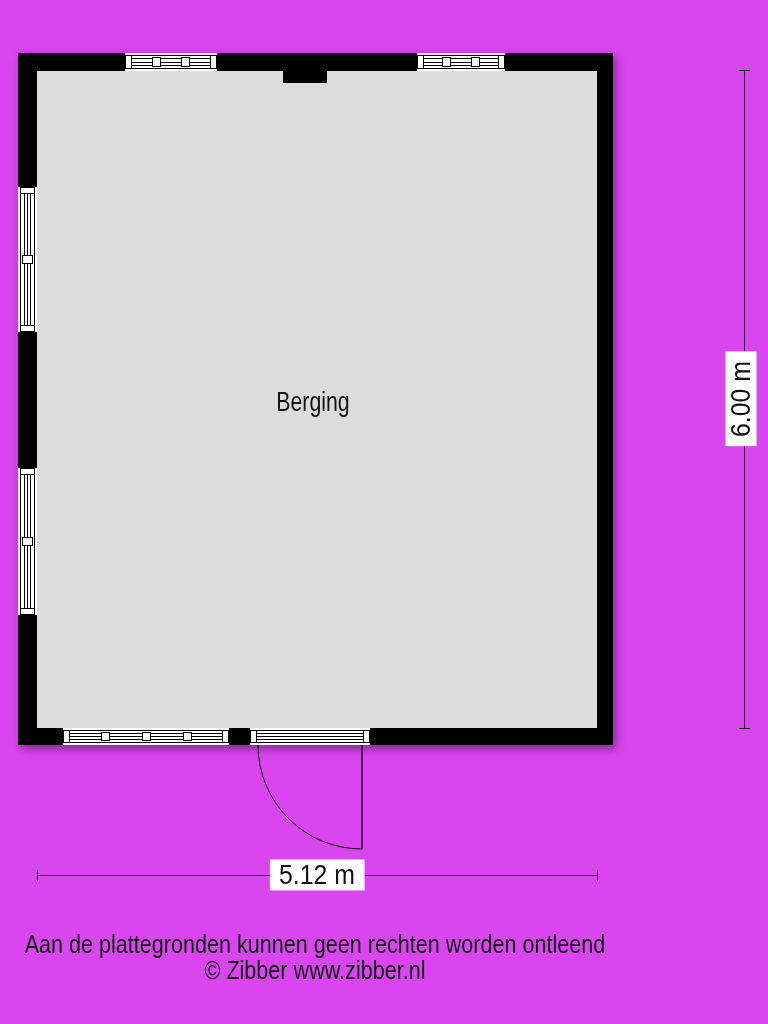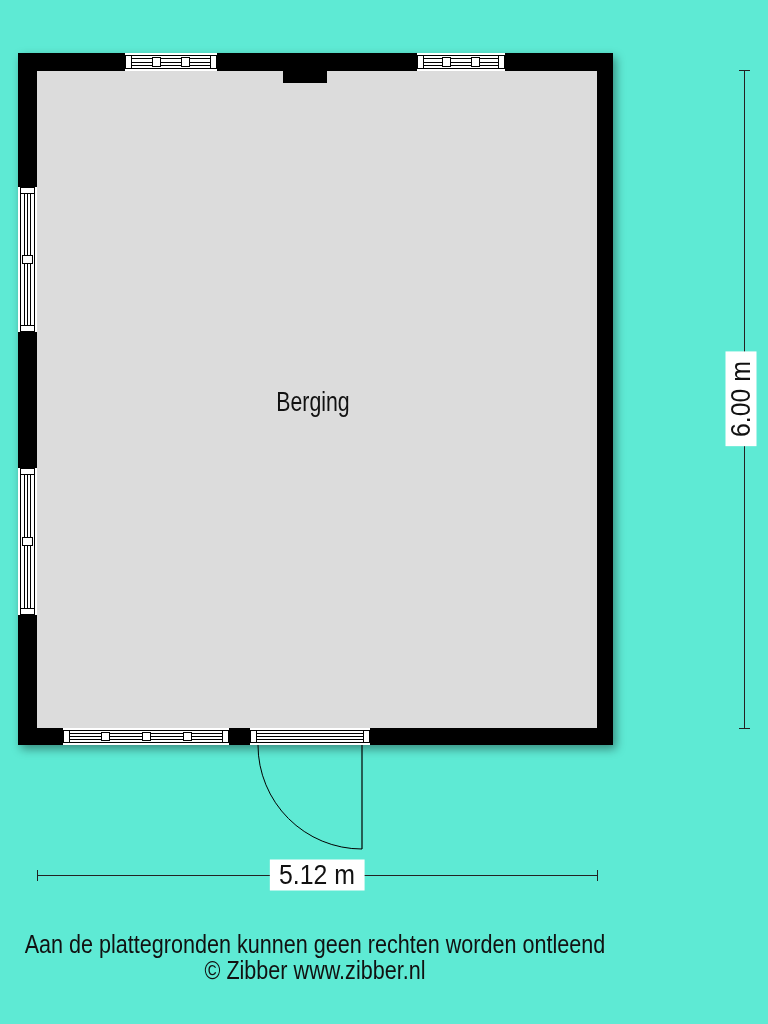--- a/index.html
+++ b/index.html
@@ -1,18 +1,18 @@
 <!DOCTYPE html>
 <html><head>
 <meta charset="utf-8">
 <style>
   html,body { margin:0; padding:0; }
   body { font-family: "Liberation Sans", sans-serif; background:#fff; }
   .canvas {
-    position:relative; width:768px; height:1024px; background:#5eead4;
+    position:relative; width:768px; height:1024px; background:#d946ef;
     overflow:hidden;
   }
 
   
   .room {
     position:absolute; left:18px; top:53px; width:595px; height:692px;
     box-sizing:border-box; background:#dcdcdc;
     border-style:solid; border-color:#000;
     border-width:18px 16px 17px 19px;
     box-shadow:3px 4px 9px rgba(0,0,0,0.40);

